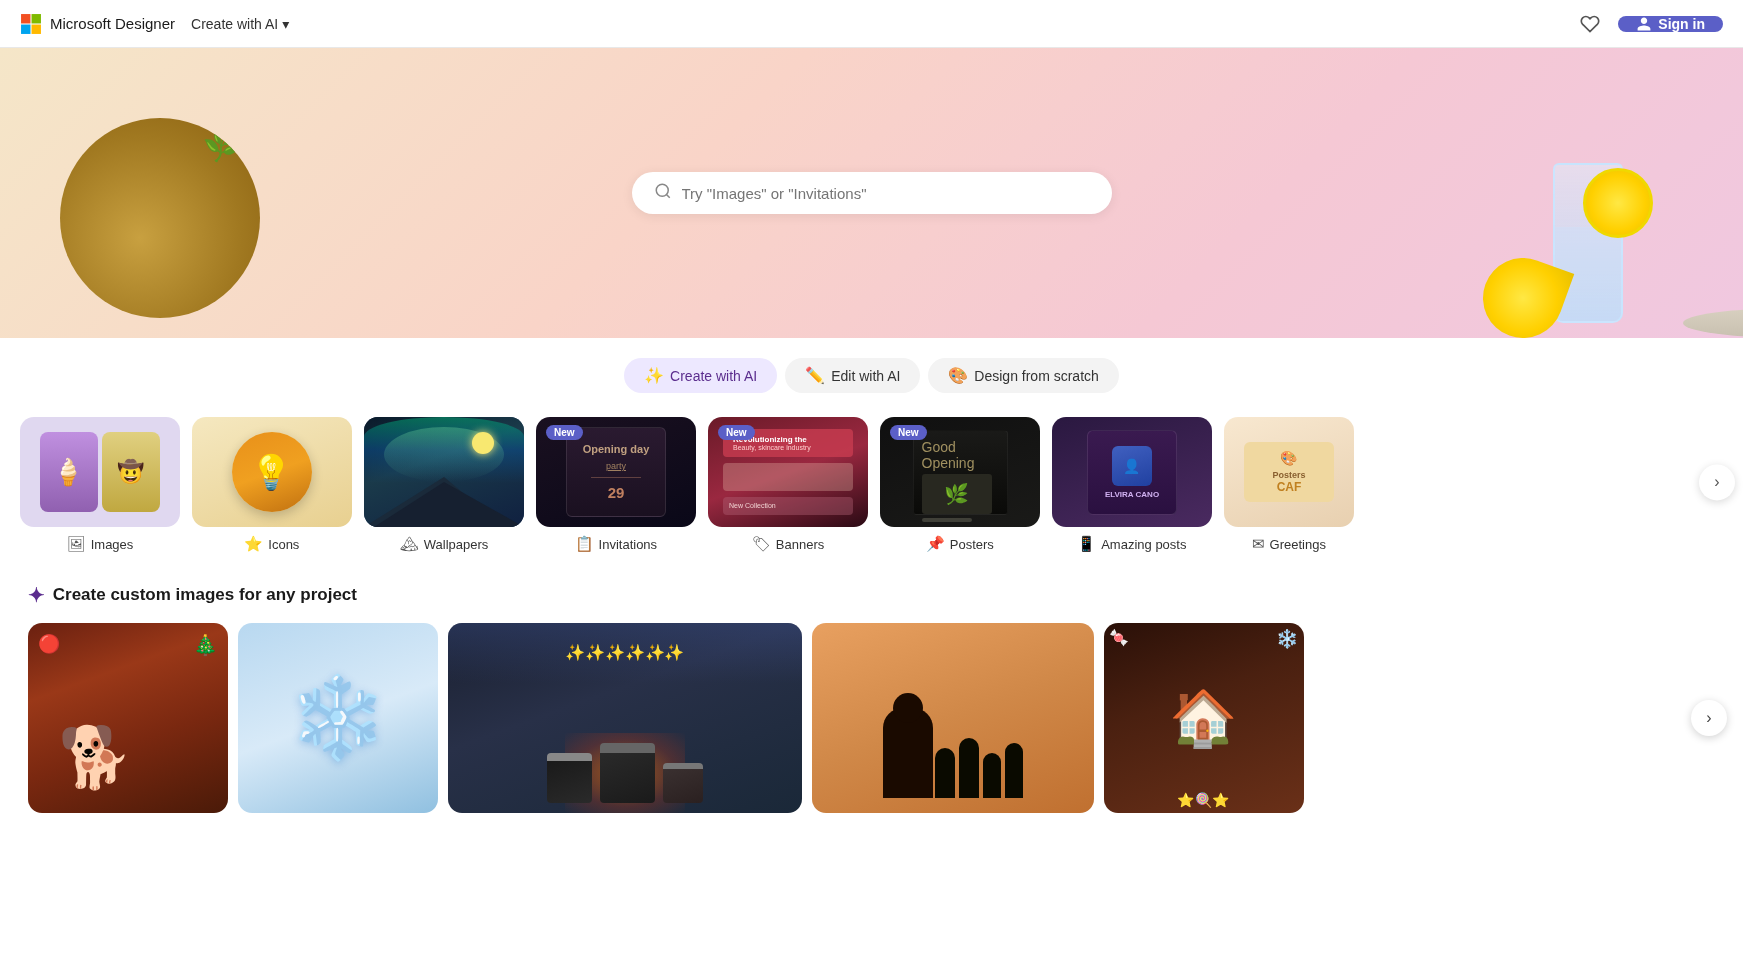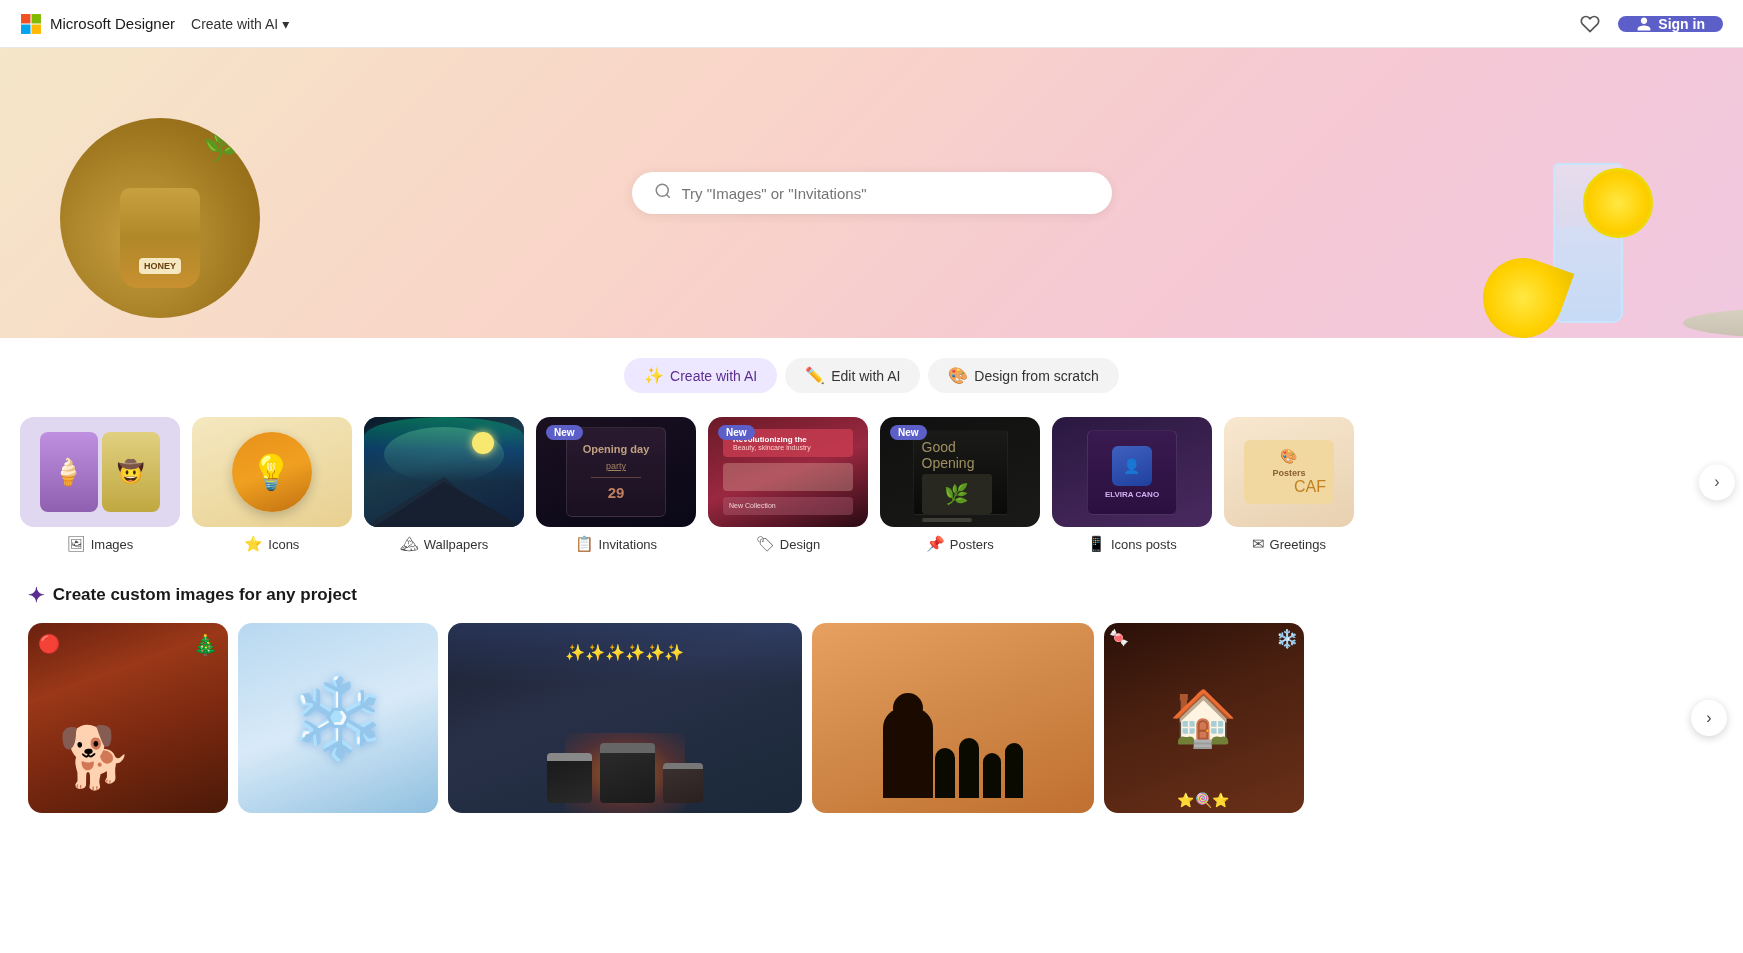--- a/index.html
+++ b/index.html
@@ -138,23 +138,20 @@
     </button>
   </div>
 </nav>
 
 <section class="hero">
 
   <div class="hero-img-left">
     <div style="position:relative; width:220px; height:220px;">
 
       <div style="width:200px; height:200px; border-radius:50%; background: radial-gradient(circle at 40% 60%, #c8a040 0%, #a07820 60%, #8a6010 100%); display:flex; align-items:center; justify-content:center; position:relative; overflow:hidden;">
-        <div style="width:80px; height:100px; background: linear-gradient(180deg, #c8a040 0%, #b08828 50%, #c89030 100%); border-radius:10px 10px 18px 18px; position:absolute; bottom:30px; display:flex; flex-direction:column; align-items:center; justify-content:flex-end; padding-bottom:10px;">
-          <div style="font-size:9px; color:#6a4010; font-weight:700; background:#f5e8c0; padding:3px 5px; border-radius:4px; margin-bottom:4px;">HONEY</div>
-        </div>
 
         <div style="position:absolute; top:10px; right:20px; font-size:28px; transform:rotate(-20deg);">🌿</div>
       </div>
     </div>
   </div>
 
   <div class="hero-content">
     <div class="hero-search">
       <span class="hero-search-icon">
         <svg width="18" height="18" viewBox="0 0 24 24" fill="none" stroke="#888" stroke-width="2">
@@ -278,21 +275,21 @@
             <div style="font-size:7px;color:#ffcccc;">Beauty, skincare industry</div>
           </div>
           <div style="width:130px;height:30px;background:rgba(240,200,180,0.3);border-radius:4px;"></div>
           <div style="width:130px;height:20px;background:rgba(180,100,120,0.4);border-radius:4px;display:flex;align-items:center;padding:0 6px;">
             <div style="font-size:7px;color:#f0d0d0;">New Collection</div>
           </div>
         </div>
       </div>
       <div class="category-label">
         <span class="cat-icon">🏷</span>
-        <span>Design</span>
+        <span>Banners</span>
       </div>
     </div>
 
     <div class="category-card">
       <div class="category-thumb" style="background:linear-gradient(160deg,#101010 0%,#1a1a18 100%);">
         <span class="new-badge">New</span>
         <div style="width:100%;height:100%;display:flex;align-items:center;justify-content:center;">
           <div style="width:95px;height:85px;background:linear-gradient(180deg,#1a1a18 0%,#0a0a08 100%);border-radius:4px;padding:8px;border:1px solid rgba(255,255,255,0.05);">
             <div style="font-size:14px;color:#a09060;margin-bottom:3px;">Good Opening</div>
             <div style="width:70px;height:40px;background:#282820;border-radius:3px;display:flex;align-items:center;justify-content:center;margin-bottom:4px;">
@@ -314,31 +311,31 @@
           <div style="width:90px;height:85px;background:linear-gradient(180deg,#3a1a50 0%,#2a1040 100%);border-radius:6px;display:flex;flex-direction:column;align-items:center;justify-content:center;padding:6px;gap:4px;border:1px solid rgba(255,255,255,0.1);">
             <div style="width:40px;height:40px;border-radius:6px;background:linear-gradient(160deg,#4060c0 0%,#2040a0 100%);overflow:hidden;display:flex;align-items:center;justify-content:center;">
               <span style="font-size:14px;">👤</span>
             </div>
             <div style="font-size:8px;color:#d0b0f0;font-weight:700;text-align:center;">ELVIRA CANO</div>
           </div>
         </div>
       </div>
       <div class="category-label">
         <span class="cat-icon">📱</span>
-        <span>Icons posts</span>
+        <span>Amazing posts</span>
       </div>
     </div>
 
     <div class="category-card" style="flex:0 0 130px; overflow:hidden;">
       <div class="category-thumb" style="width:130px;background:linear-gradient(160deg,#f8e8d0 0%,#e8d0b0 100%);">
         <div style="width:100%;height:100%;display:flex;align-items:center;justify-content:center;padding:10px;">
           <div style="font-size:9px;color:#8a6030;font-weight:700;text-align:center;background:#f0d8a0;padding:8px;border-radius:6px;width:90px;">
             <div style="font-size:14px;margin-bottom:4px;">🎨</div>
             <div>Posters</div>
-            <div style="font-size:16px;color:#c08020;font-weight:400;text-align:right;">CAF</div>
+            <div style="font-size:12px;color:#c08020;font-weight:700;">CAF</div>
           </div>
         </div>
       </div>
       <div class="category-label">
         <span class="cat-icon">✉</span>
         <span>Greetings</span>
       </div>
     </div>
 
   </div>

